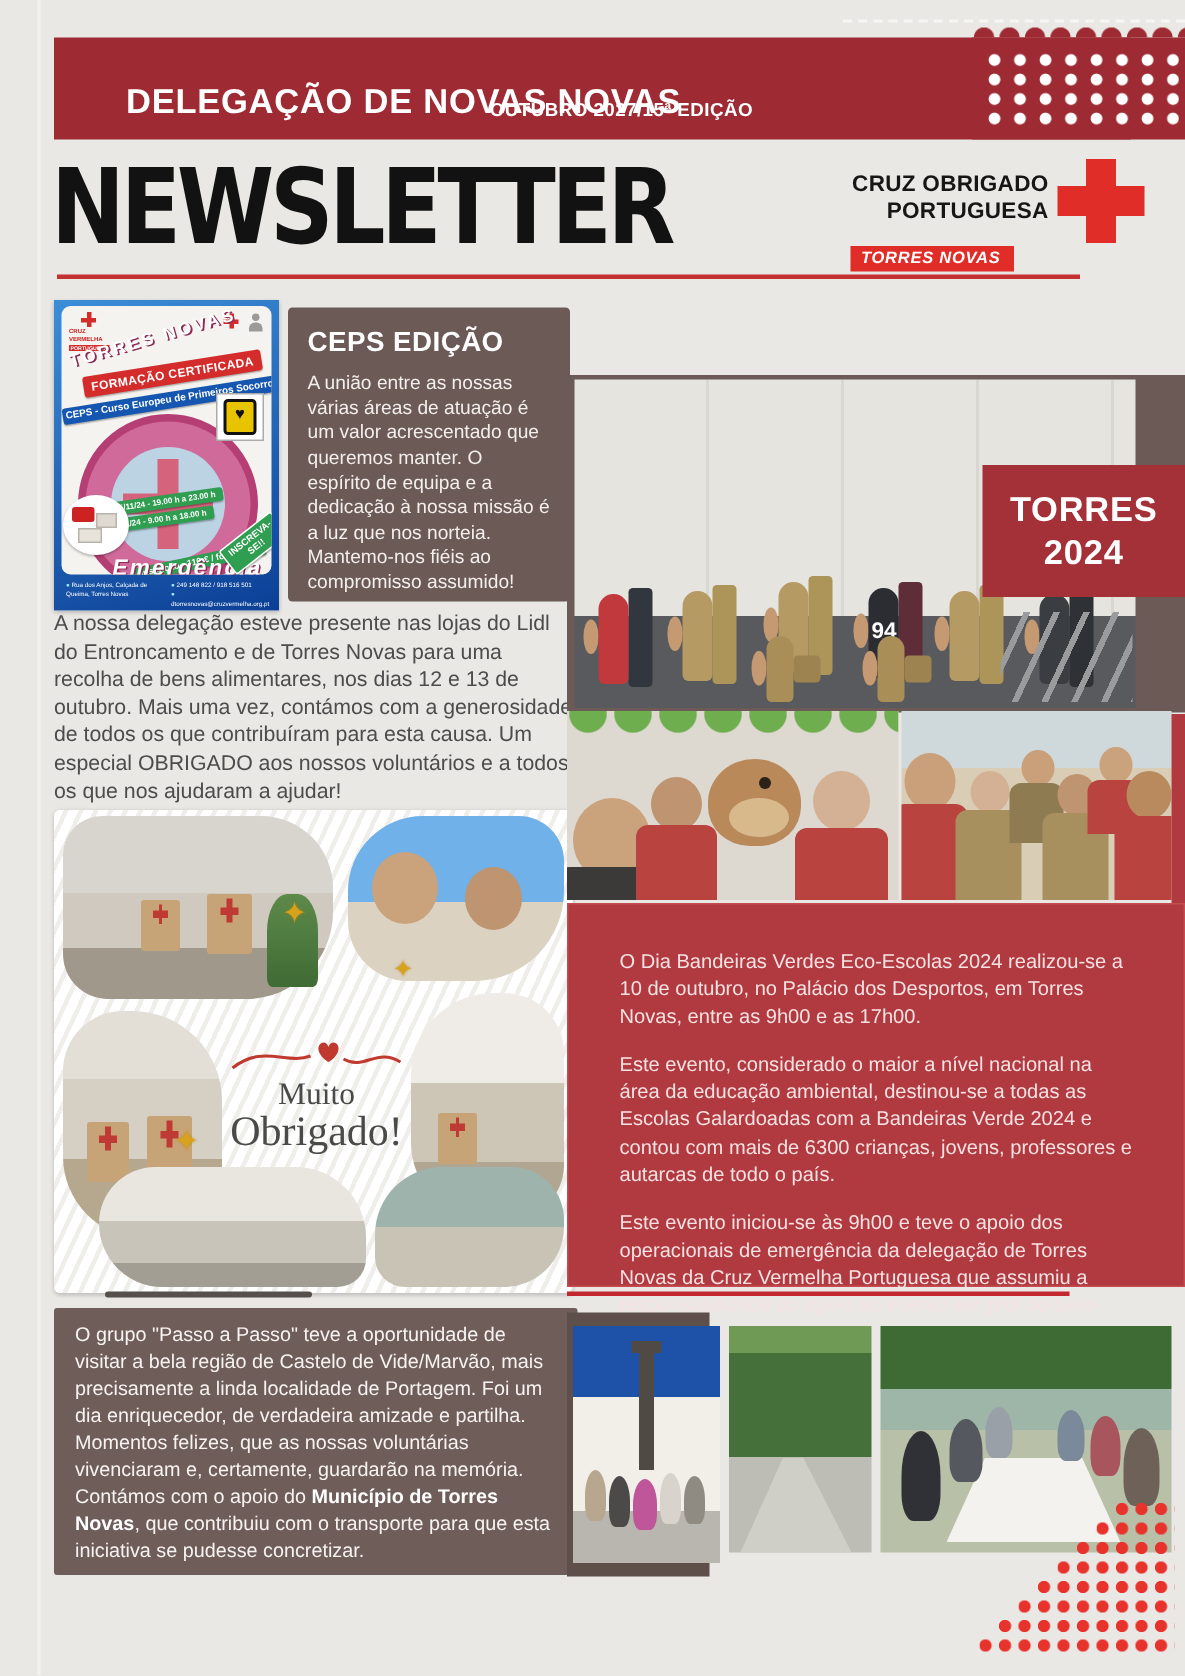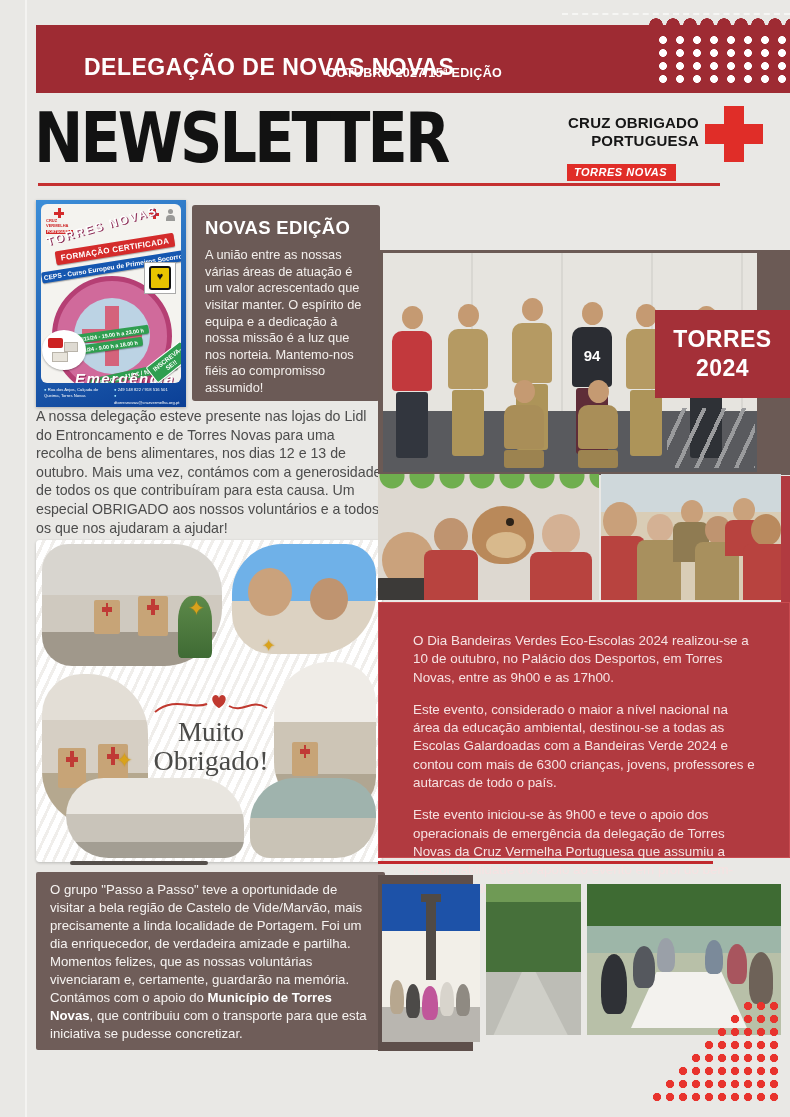--- a/index.html
+++ b/index.html
@@ -105,35 +105,35 @@
   .b-bl{left:30px;top:238px;width:178px;height:80px;border-radius:40px 50px 20px 45px;
       background:linear-gradient(180deg,#e9e6e0 0 45%,#c9c4ba 45% 80%,#a39e93 80%);}
   .b-br{left:214px;top:238px;width:126px;height:80px;border-radius:45px 35px 40px 20px;
       background:linear-gradient(180deg,#9fb3ad 0 50%,#c9c3b6 50%);}
   .bag{position:absolute;background:#c7a477;border-radius:2px;}
   .bag i{position:absolute;left:30%;top:22%;width:40%;height:12%;background:#c03a35;}
   .bag i:after{content:"";position:absolute;left:36%;top:-120%;width:28%;height:340%;background:#c03a35;}
   .c-center{left:96px;top:146px;width:158px;text-align:center;position:absolute;}
   .c-center svg{display:block;margin:0 auto -2px;}
   .c-line1,.c-line2{font-family:"Liberation Serif",serif;color:#4a4a48;line-height:1.05;}
-  .c-line1{font-size:27px;}
+  .c-line1{font-size:21px;}
   .c-line2{font-size:28px;}
   .star{position:absolute;color:#d9a21c;font-size:20px;text-shadow:0 0 2px #b9860e;}
   .s1{left:152px;top:56px;}
   .s2{left:226px;top:96px;font-size:16px;}
   .s3{left:80px;top:208px;}
   .collage-shadow{left:70px;top:861px;width:138px;height:4px;background:#55504c;border-radius:2px;}
 
   
   .gp-panel{left:378px;top:250px;width:412px;height:225px;background:#6b5a55;}
   .gp-photo{position:absolute;left:5px;top:3px;width:374px;height:219px;overflow:hidden;
       background:linear-gradient(180deg,#e6e4df 0 72%,#595a5e 72%);}
   .gp-photo .wline{position:absolute;left:0;top:0;width:100%;height:72%;
       background:repeating-linear-gradient(90deg,rgba(0,0,0,0) 0 88px,rgba(0,0,0,.06) 88px 90px);}
-  .gfig{position:absolute;width:46px;display:flex;flex-direction:column;align-items:center;}
+  .gfig{position:absolute;width:46px;display:flex;flex-direction:row;align-items:center;}
   .g-head{width:21px;height:23px;border-radius:50%;background:#c59a72;}
   .g-body{width:40px;height:60px;border-radius:10px 10px 4px 4px;margin-top:2px;position:relative;
       color:#fff;font-weight:bold;font-size:15px;text-align:center;line-height:58px;}
   .g-legs{width:32px;height:66px;border-radius:3px;margin-top:1px;}
   .kneel .g-body{height:44px;}
   .kneel .g-legs{height:18px;width:40px;}
   .barrier{position:absolute;right:2px;bottom:4px;width:88px;height:60px;
       background:repeating-linear-gradient(115deg,rgba(0,0,0,0) 0 14px,#9a9b9d 14px 18px);}
   .month-badge{left:655px;top:310px;width:135px;height:88px;background:#a43038;display:flex;
       flex-direction:column;align-items:center;justify-content:center;color:#fff;font-weight:bold;
@@ -266,22 +266,22 @@
         <b>●</b> <span>Rua dos Anjos, Calçada de Queima, Torres Novas</span>
       </div>
       <div class="c2">
         <b>●</b> <span>249 148 822 / 918 516 501</span><br>
         <b>●</b> <span>dtorresnovas@cruzvermelha.org.pt</span>
       </div>
     </div>
   </div>
 
   <div class="abs nesta">
-    <h2>NOVAS EDIÇÃO</h2>
-    <p>A união entre as nossas várias áreas de atuação é um valor acrescentado que visitar manter. O espírito de equipa e a dedicação à nossa missão é a luz que nos norteia. Mantemo-nos fiéis ao compromisso assumido!</p>
+    <h2>CEPS EDIÇÃO</h2>
+    <p>A união entre as nossas várias áreas de atuação é um valor acrescentado que queremos manter. O espírito de equipa e a dedicação à nossa missão é a luz que nos norteia. Mantemo-nos fiéis ao compromisso assumido!</p>
   </div>
 
   <div class="abs lidl">A nossa delegação esteve presente nas lojas do Lidl do Entroncamento e de Torres Novas para uma recolha de bens alimentares, nos dias 12 e 13 de outubro. Mais uma vez, contámos com a generosidade de todos os que contribuíram para esta causa. Um especial OBRIGADO aos nossos voluntários e a todos os que nos ajudaram a ajudar!</div>
 
   <div class="abs collage">
     <div class="blob b-tl">
       <div class="plant"></div>
       <div class="bag" style="left:52px;top:56px;width:26px;height:34px;">
           <i></i>
         </div>

